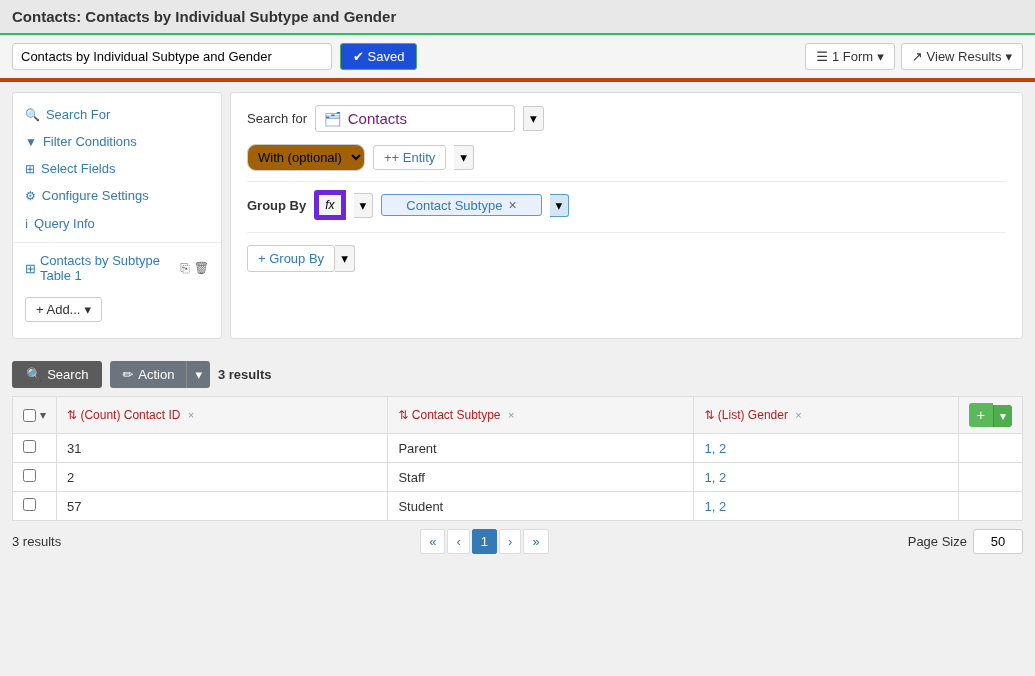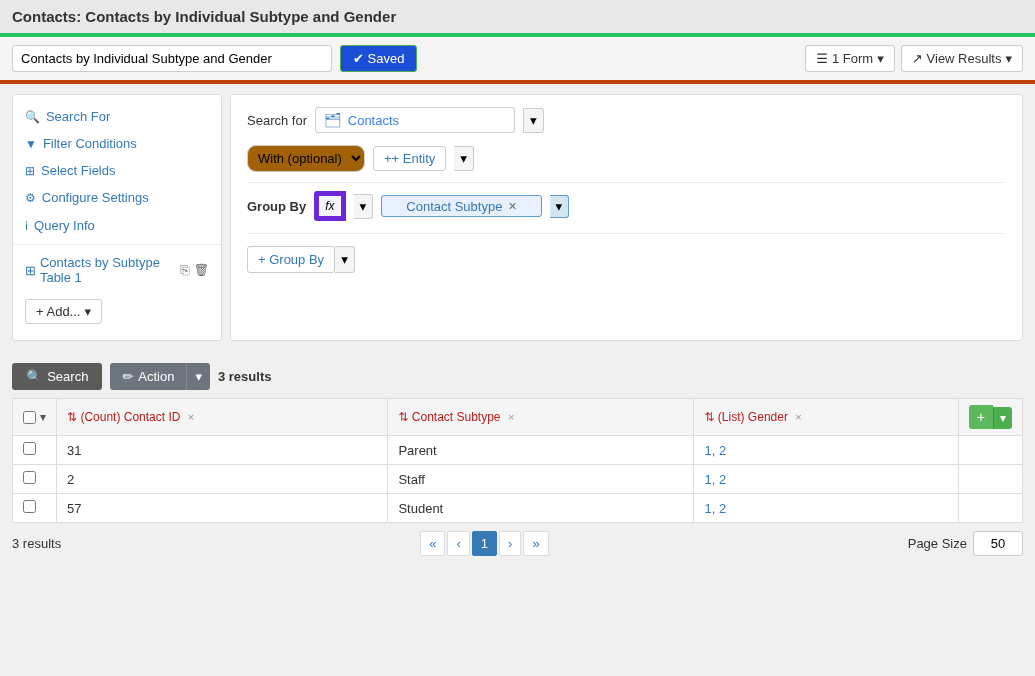--- a/index.html
+++ b/index.html
@@ -1,21 +1,21 @@
 <!DOCTYPE html>
 <html><head>
   <meta charset="utf-8">
   <style>
     * { box-sizing: border-box; margin: 0; padding: 0; }
     body { font-family: Arial, sans-serif; font-size: 13px; background: #f0f0f0; color: #333; }
 
     .page-wrapper { width: 1035px; min-height: 676px; background: #f0f0f0; }
 
     
-    .page-header { background: #e8e8e8; padding: 8px 12px; border-bottom: 4px solid #22c55e; }
+    .page-header { background: #e8e8e8; padding: 8px 12px; border-bottom: 2px solid #22c55e; }
     .page-title { font-size: 15px; font-weight: bold; color: #333; }
 
     
     .toolbar { display: flex; align-items: center; padding: 8px 12px; background: #f5f5f5; border-bottom: 4px solid #c2410c; gap: 8px; }
     .report-name-input { flex: 0 0 320px; padding: 5px 8px; border: 1px solid #ccc; border-radius: 3px; font-size: 13px; }
     .saved-btn { background: #1d4ed8; color: white; border: 1px solid #4cae4c; border-radius: 3px; padding: 5px 12px; font-size: 13px; cursor: pointer; display: flex; align-items: center; gap: 4px; }
     .toolbar-right { margin-left: auto; display: flex; gap: 6px; }
     .form-btn, .view-results-btn { background: white; border: 1px solid #ccc; border-radius: 3px; padding: 5px 10px; font-size: 13px; cursor: pointer; display: flex; align-items: center; gap: 4px; color: #333; }
 
     
@@ -32,21 +32,21 @@
     .sidebar-saved-item .action-icon { color: #666; cursor: pointer; font-size: 12px; }
     .add-btn { margin: 8px 12px; background: white; border: 1px solid #ccc; border-radius: 3px; padding: 4px 10px; font-size: 13px; cursor: pointer; color: #333; display: flex; align-items: center; gap: 4px; }
 
     
     .right-panel { flex: 1; background: white; border: 1px solid #ddd; border-radius: 3px; margin-left: 8px; padding: 12px 16px; }
 
     .search-for-row { display: flex; align-items: center; gap: 8px; margin-bottom: 12px; }
     .search-for-label { font-size: 13px; color: #333; font-weight: normal; }
     .search-for-input { display: flex; align-items: center; border: 1px solid #ccc; border-radius: 3px; padding: 4px 8px; background: #fff; gap: 6px; min-width: 200px; }
     .search-for-input .contacts-icon { color: #337ab7; font-size: 14px; }
-    .search-for-input span { color: #3b82f6; font-size: 13px; }
+    .search-for-input span { color: #701a75; font-size: 15px; }
     .search-for-expand { border: 1px solid #ccc; background: #f5f5f5; padding: 4px 6px; border-radius: 0 3px 3px 0; cursor: pointer; }
 
     .filter-row { display: flex; align-items: center; gap: 8px; margin-bottom: 8px; padding-bottom: 10px; border-bottom: 1px solid #eee; }
     .condition-select { padding: 4px 6px; border: 1px solid #ccc; border-radius: 9px; font-size: 13px; background: #a16207; cursor: pointer; }
     .entity-btn { display: flex; align-items: center; gap: 4px; padding: 4px 10px; border: 1px solid #ccc; border-radius: 3px; background: white; font-size: 13px; cursor: pointer; color: #337ab7; }
     .entity-dropdown { border: 1px solid #ccc; background: #f5f5f5; padding: 4px 6px; border-radius: 0 3px 3px 0; cursor: pointer; border-left: none; }
 
     .group-by-row { display: flex; align-items: center; gap: 8px; margin-bottom: 12px; padding-bottom: 12px; border-bottom: 1px solid #eee; }
     .group-by-label { font-size: 13px; color: #333; font-weight: bold; }
     .fx-btn { display: flex; align-items: center; gap: 2px; padding: 3px 6px; border: 5px solid #6d28d9; border-radius: 3px 0 0 3px; background: #f5f5f5; font-size: 12px; cursor: pointer; }

